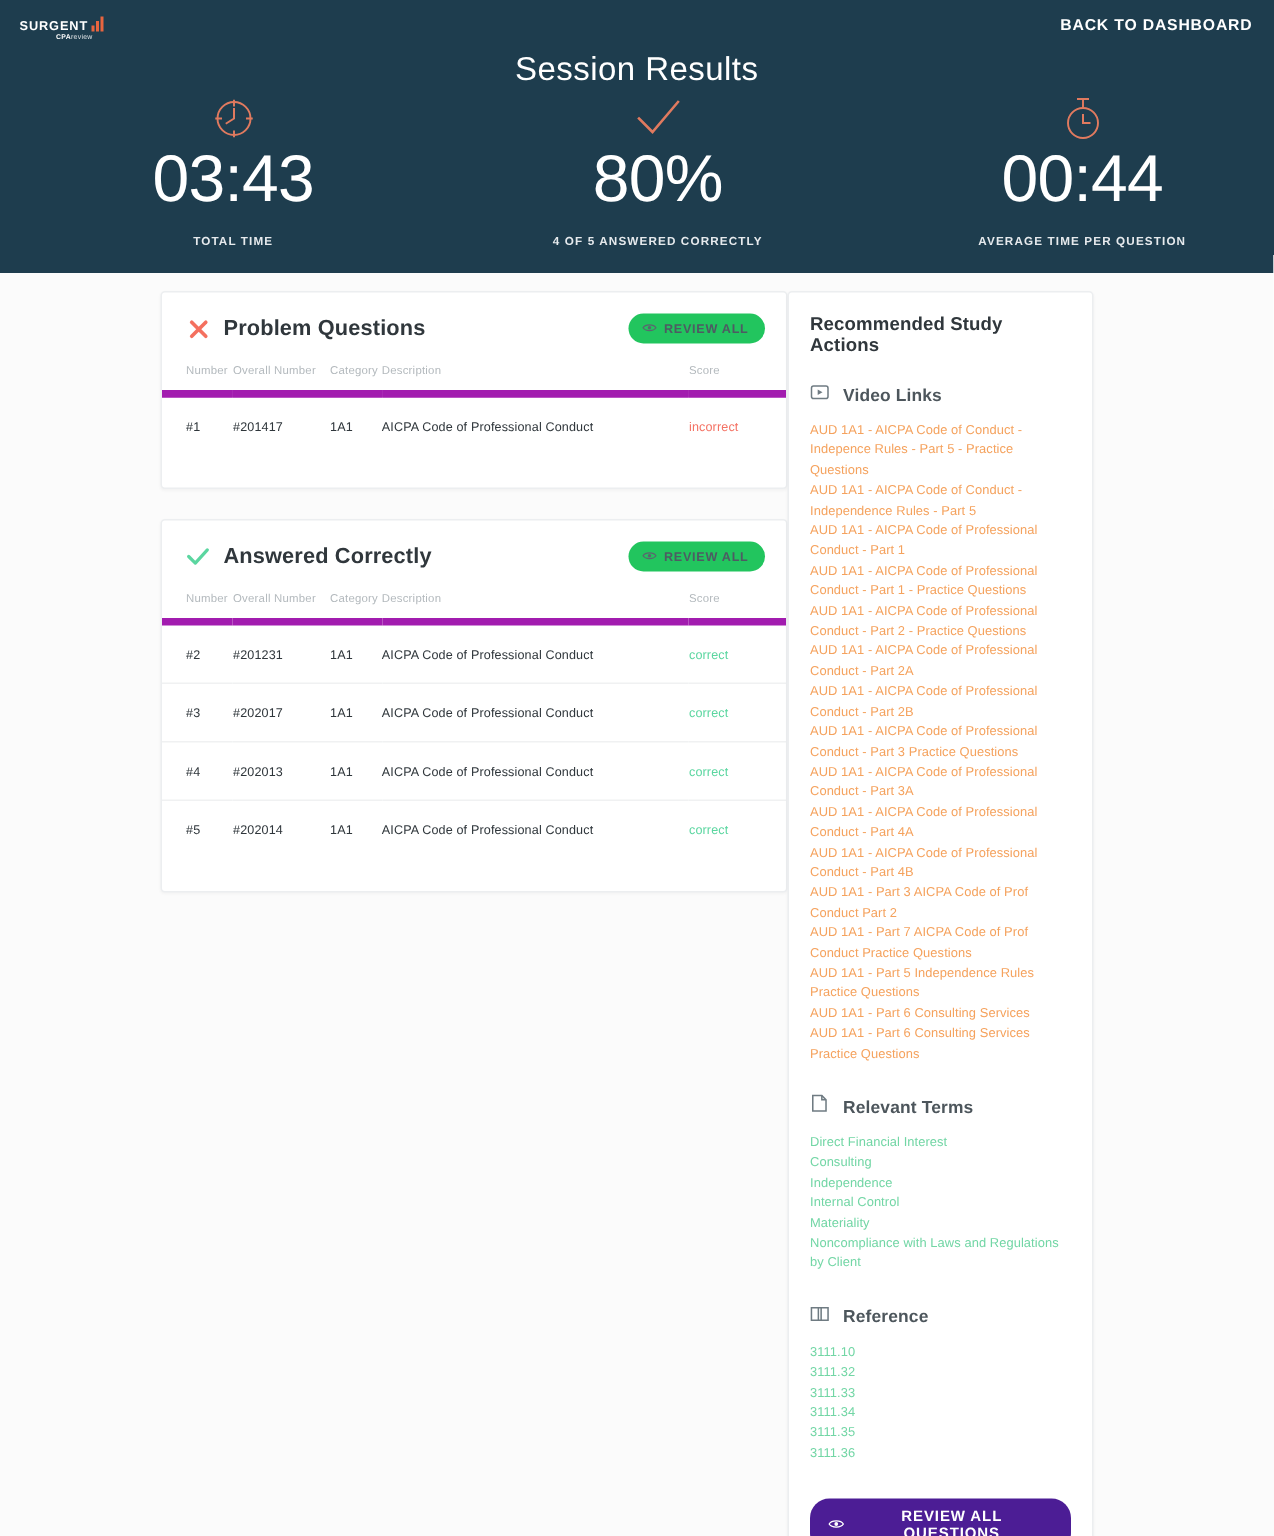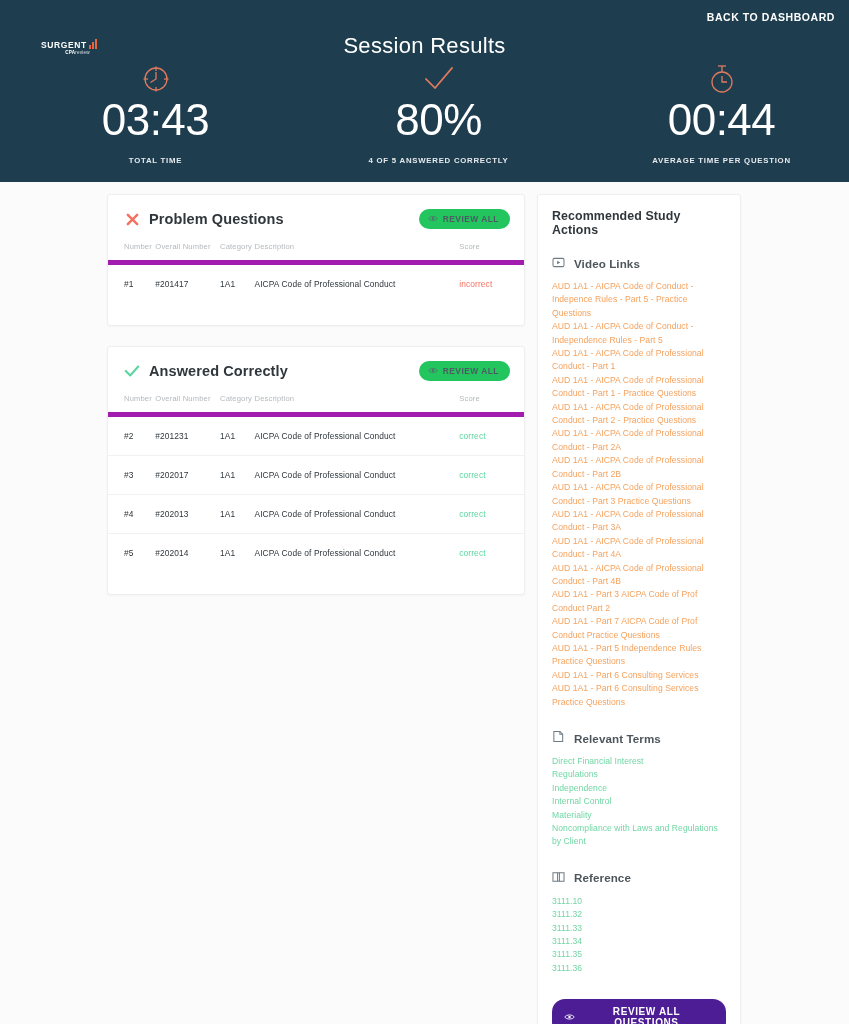--- a/index.html
+++ b/index.html
@@ -16,27 +16,26 @@
   .header {
     position: relative;
     width: 849px;
     height: 182px;
     background: #1e3d4e;
     color: #ffffff;
   }
 
   .logo {
     position: absolute;
-    left: 41px;
+    left: 13px;
     top: 11px;
     display: flex;
     flex-direction: column;
     align-items: flex-end;
     line-height: 1;
-    margin-top: 28px;
   }
   .logo-row { display: flex; align-items: flex-end; gap: 2px; }
   .logo-word {
     font-size: 8.5px;
     font-weight: bold;
     letter-spacing: 0.6px;
     color: #ffffff;
   }
   .logo-bars { display: flex; align-items: flex-end; gap: 1px; height: 10px; }
   .logo-bars i { display: block; width: 2px; background: #e8653f; }
@@ -107,21 +106,20 @@
     color: #e6eaed;
   }
 
   
   .page {
     position: relative;
     width: 849px;
     height: 842px;
     background: #fbfbfb;
     display: flex;
-    gap: 12px;
     padding: 12px 108px 0 107px;
   }
 
   .left-col { width: 418px; flex: none; }
   .right-col { width: 204px; flex: none; }
 
   
   .card {
     background: #ffffff;
     border: 1px solid #eceef0;
@@ -460,21 +458,21 @@
         <span>
           <svg width="13" height="13" viewBox="0 0 14 14" fill="none" stroke="#6f7b82" stroke-width="1.1">
             <path d="M2 1.5 H8.5 L11.5 4.5 V12.5 H2 Z"></path>
             <polyline points="8.5,1.5 8.5,4.5 11.5,4.5"></polyline>
           </svg>
         </span>
         <span class="sec-label">Relevant Terms</span>
       </div>
       <ul class="link-list links-terms">
         <li>Direct Financial Interest</li>
-        <li>Regulations</li>
+        <li>Consulting</li>
         <li>Independence</li>
         <li>Internal Control</li>
         <li>Materiality</li>
         <li>Noncompliance with Laws and Regulations by Client</li>
       </ul>
 
       <div class="sec-gap"></div>
 
       
       <div class="side-section-head">

